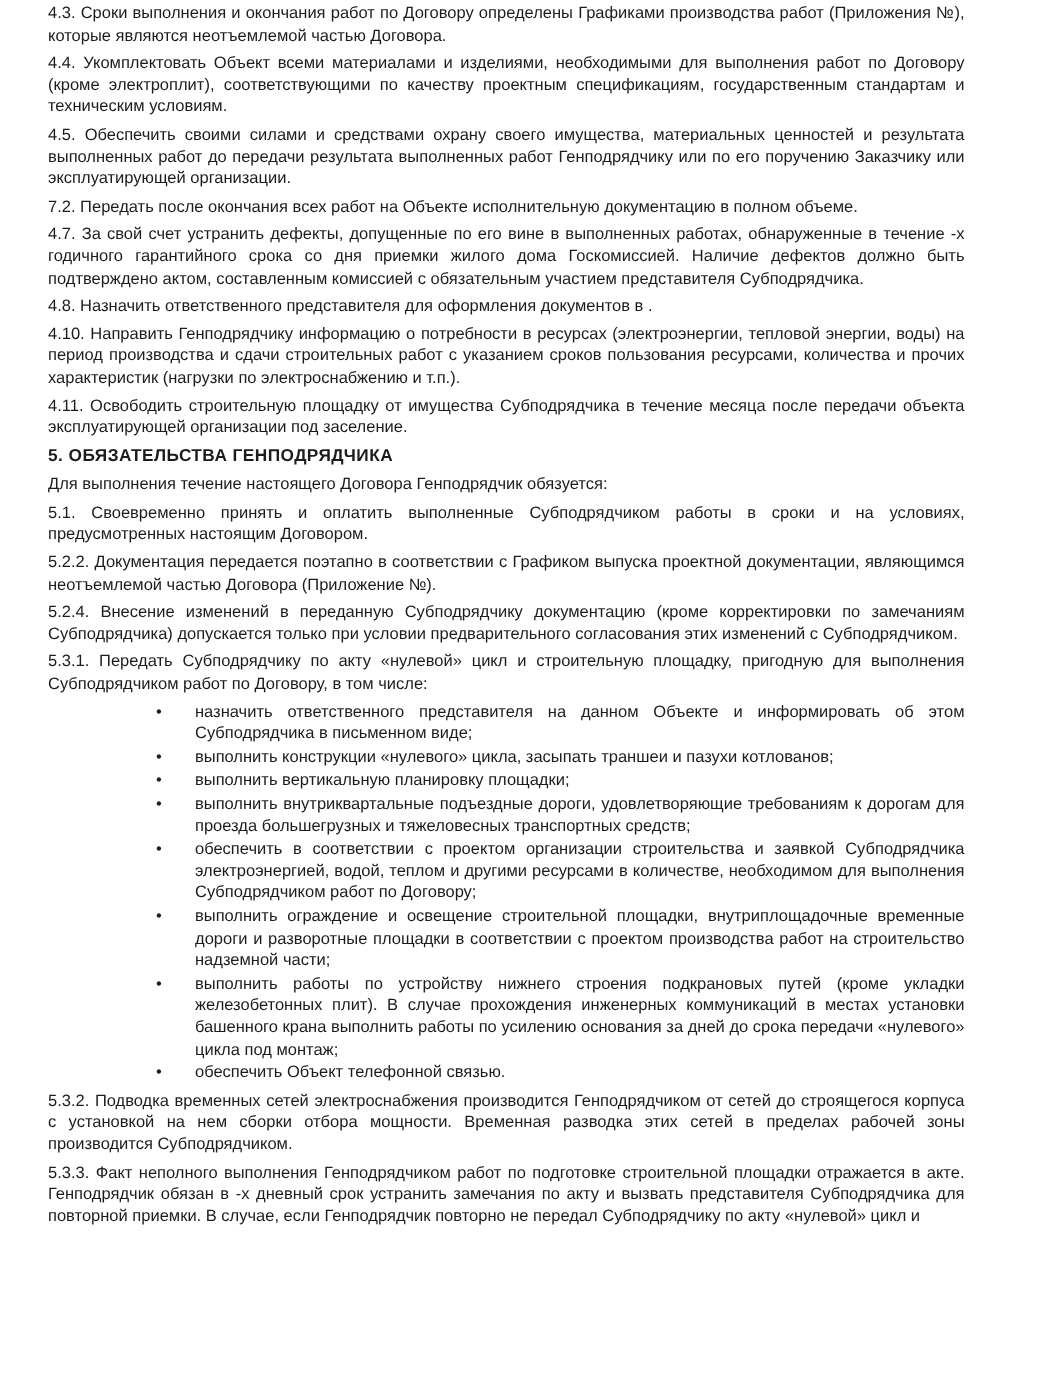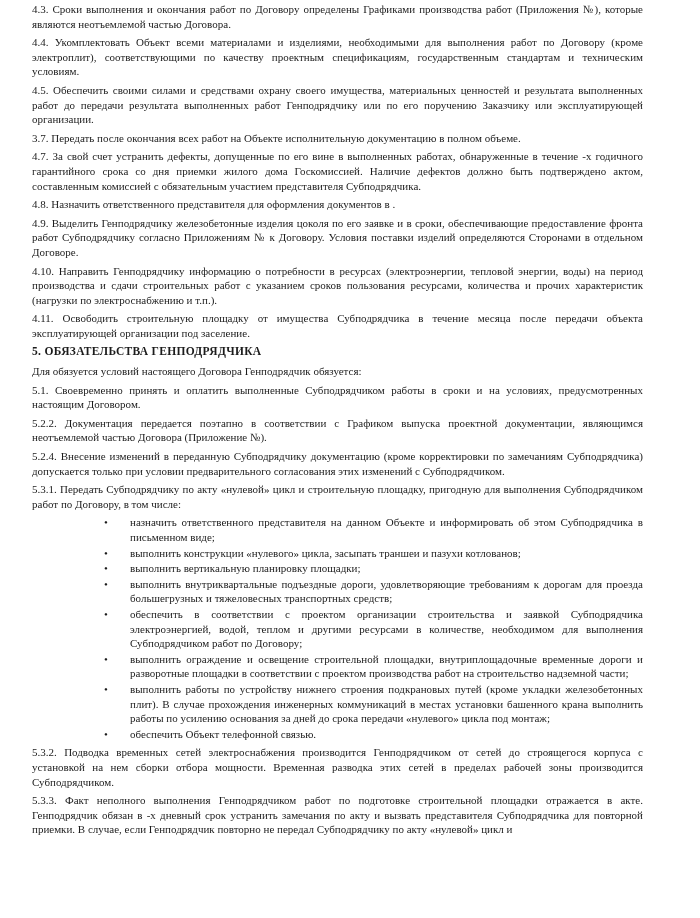--- a/index.html
+++ b/index.html
@@ -7,21 +7,21 @@
     padding: 0;
     background: #ffffff;
   }
   .page {
     width: 676px;
     height: 918px;
     box-sizing: border-box;
     padding: 2px 33px 0 32px;
     background: #ffffff;
     overflow: hidden;
-    font-family: Liberation Serif, serif;
+    font-family: Liberation Sans, sans-serif;
     font-size: 11px;
     line-height: 14.6px;
     color: #1c1c1c;
   }
   .para {
     margin: 0 0 4px 0;
     text-align: justify;
   }
   .section-heading {
     font-size: 11.5px;
@@ -47,30 +47,29 @@
   }
 </style>
 </head>
 <body>
 
 <div class="page">
 
   <p class="para">4.3. Сроки выполнения и окончания работ по Договору определены Графиками производства работ (Приложения №), которые являются неотъемлемой частью Договора.</p>
   <p class="para">4.4. Укомплектовать Объект всеми материалами и изделиями, необходимыми для выполнения работ по Договору (кроме электроплит), соответствующими по качеству проектным спецификациям, государственным стандартам и техническим условиям.</p>
   <p class="para">4.5. Обеспечить своими силами и средствами охрану своего имущества, материальных ценностей и результата выполненных работ до передачи результата выполненных работ Генподрядчику или по его поручению Заказчику или эксплуатирующей организации.</p>
-  <p class="para">3.7. Передать после окончания всех работ на Объекте исполнительную документацию в полном объеме.</p>
+  <p class="para">7.2. Передать после окончания всех работ на Объекте исполнительную документацию в полном объеме.</p>
   <p class="para">4.7. За свой счет устранить дефекты, допущенные по его вине в выполненных работах, обнаруженные в течение -х годичного гарантийного срока со дня приемки жилого дома Госкомиссией.  Наличие дефектов должно быть подтверждено актом, составленным комиссией с обязательным участием представителя Субподрядчика.</p>
   <p class="para">4.8. Назначить ответственного представителя для оформления документов в .</p>
-  <p class="para">4.9. Выделить Генподрядчику железобетонные изделия цоколя по его заявке и в сроки, обеспечивающие предоставление фронта работ Субподрядчику согласно Приложениям № к Договору.  Условия поставки изделий определяются Сторонами в отдельном Договоре.</p>
   <p class="para">4.10. Направить Генподрядчику информацию о потребности в ресурсах (электроэнергии, тепловой энергии, воды) на период производства и сдачи строительных работ с указанием сроков пользования ресурсами, количества и прочих характеристик (нагрузки по электроснабжению и т.п.).</p>
   <p class="para">4.11. Освободить строительную площадку от имущества Субподрядчика в течение месяца после передачи объекта эксплуатирующей организации под заселение.</p>
 
   <h2 class="section-heading">5. ОБЯЗАТЕЛЬСТВА ГЕНПОДРЯДЧИКА</h2>
 
-  <p class="para">Для обязуется условий настоящего Договора Генподрядчик обязуется:</p>
+  <p class="para">Для выполнения течение настоящего Договора Генподрядчик обязуется:</p>
   <p class="para">5.1. Своевременно принять и оплатить выполненные Субподрядчиком работы в сроки и на условиях, предусмотренных настоящим Договором.</p>
   <p class="para">5.2.2. Документация передается поэтапно в соответствии с Графиком выпуска проектной документации, являющимся неотъемлемой частью Договора (Приложение №).</p>
   <p class="para">5.2.4. Внесение изменений в переданную Субподрядчику документацию (кроме корректировки по замечаниям Субподрядчика) допускается только при условии предварительного согласования этих изменений с Субподрядчиком.</p>
   <p class="para">5.3.1. Передать Субподрядчику по акту «нулевой» цикл и строительную площадку, пригодную для выполнения Субподрядчиком работ по Договору, в том числе:</p>
 
   <ul class="obligations">
     <li><span class="bullet-marker">•</span><span>назначить ответственного представителя на данном Объекте и информировать об этом Субподрядчика в письменном виде;</span></li>
     <li><span class="bullet-marker">•</span><span>выполнить конструкции «нулевого» цикла, засыпать траншеи и пазухи котлованов;</span></li>
     <li><span class="bullet-marker">•</span><span>выполнить вертикальную планировку площадки;</span></li>
     <li><span class="bullet-marker">•</span><span>выполнить внутриквартальные подъездные дороги, удовлетворяющие требованиям к дорогам для проезда большегрузных и тяжеловесных транспортных средств;</span></li>

